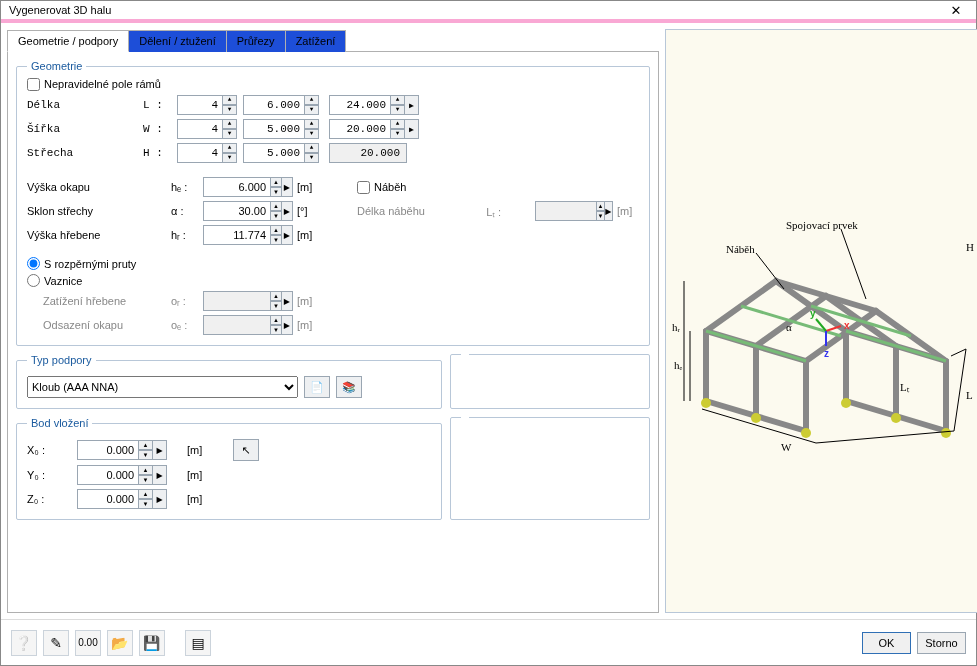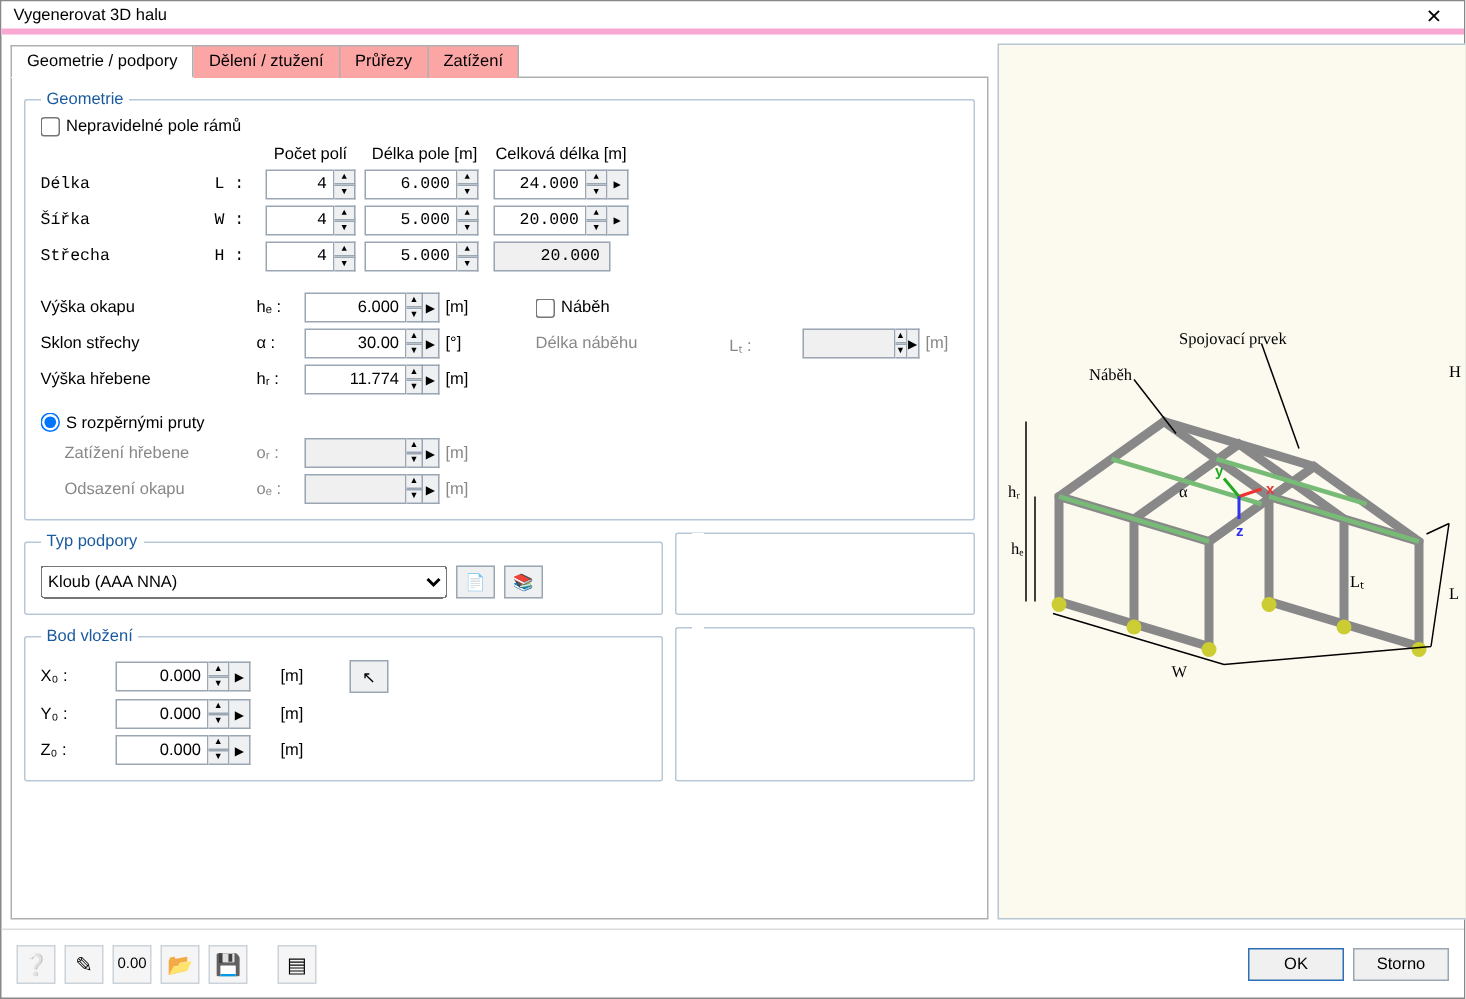--- a/index.html
+++ b/index.html
@@ -44,21 +44,21 @@
   }
   .tabs {
     display: flex;
     position: relative;
     top: 1px;
   }
   .tab {
     padding: 4px 10px;
     border: 1px solid #b0b0b0;
     border-bottom: none;
-    background: #fca5a5;
+    background: #1d4ed8;
     margin-right: -1px;
     cursor: default;
   }
   .tab.active {
     background: #fff;
     border-bottom: 1px solid #fff;
     z-index: 2;
     position: relative;
   }
   .tab-body {
@@ -172,21 +172,21 @@
   .footer {
     height: 46px;
     border-top: 1px solid #ddd;
     display:flex;
     align-items:center;
     padding: 0 10px;
     gap:6px;
   }
   .footer .spacer { flex:1; }
   .footer button {
-    width: 64px; height: 22px;
+    width: 49px; height: 22px;
     font-family:inherit; font-size:11px;
     background:#f0f0f0;
     border:1px solid #9aa6b2;
   }
   .footer button.primary { border:1px solid #2f6fb5; }
   .toolbtn {
     width:26px; height:26px;
     border:1px solid #cbd3db;
     background:#f5f5f5;
     display:flex;align-items:center;justify-content:center;
@@ -223,27 +223,20 @@
       <div class="tab-body">
 
         <fieldset>
           <legend>Geometrie</legend>
 
           <div class="chk">
             <input type="checkbox" style="">
             <span>Nepravidelné pole rámů</span>
           </div>
 
-          <div class="grid-hdr">
-            <div></div>
-              <div></div>
-            <div style="white-space:pre-line">Počet polí</div>
-            <div style="white-space:pre-line">Délka pole [m]</div>
-            <div style="white-space:pre-line">Celková délka [m]</div>
-          </div>
 
           <div class="grid-row">
             <div class="label">Délka</div>
             <div class="sym">L :</div>
             <div class="spin">
               <input class="w" value="4" style="">
               <div class="btns">
                   <div>▲</div>
                   <div>▼</div>
                 </div>
@@ -382,20 +375,24 @@
               <div></div>
               <div></div>
               <div></div>
           </div>
 
           <div style="height:8px"></div>
 
           <div class="radio-row">
             <input type="radio" name="rg" checked="" style="">
             <span>S rozpěrnými pruty</span>
+          </div>
+          <div class="radio-row">
+            <input type="radio" name="rg" style="">
+            <span>Vaznice</span>
           </div>
 
           <div class="sec2-row">
             <div style="padding-left:16px" class="disabled">Zatížení hřebene</div>
             <div class="disabled">oᵣ :</div>
             <div class="spin disabled-spin">
               <input class="w3" disabled="" style="">
               <div class="btns">
                   <div>▲</div>
                   <div>▼</div>

